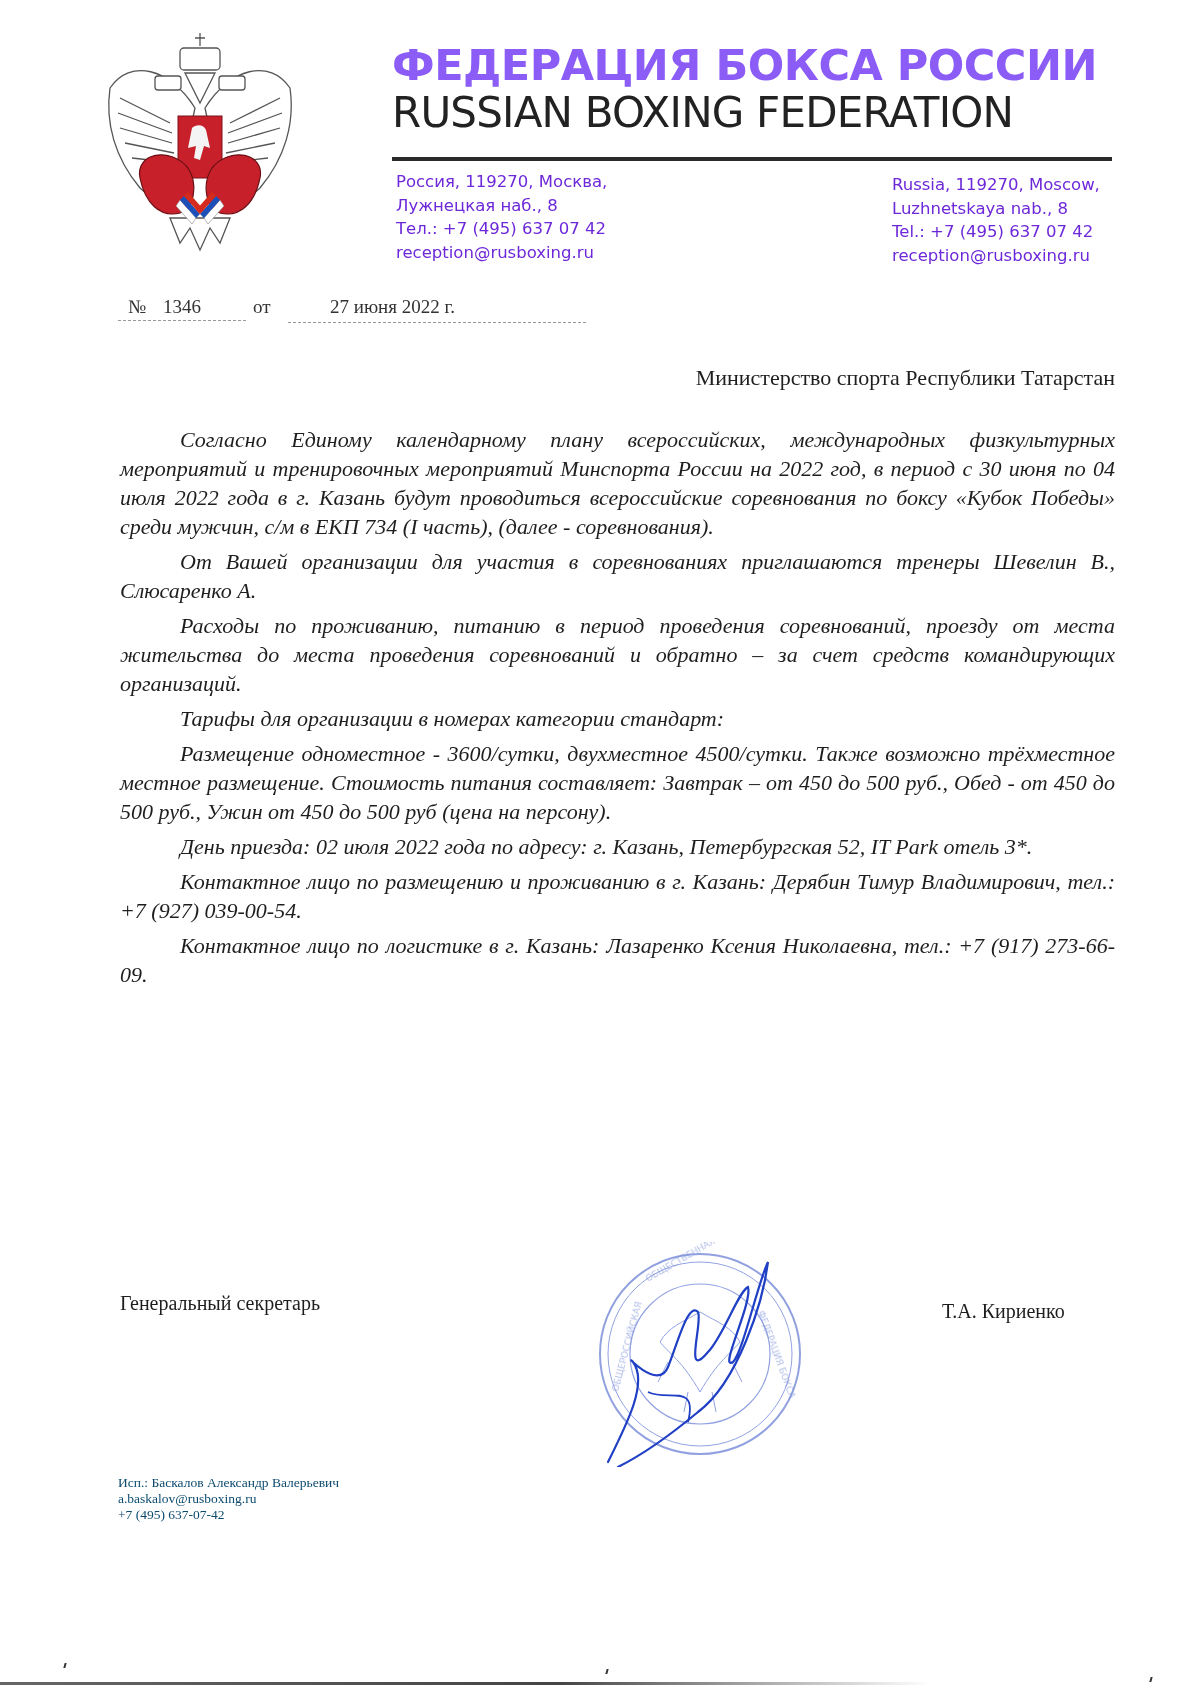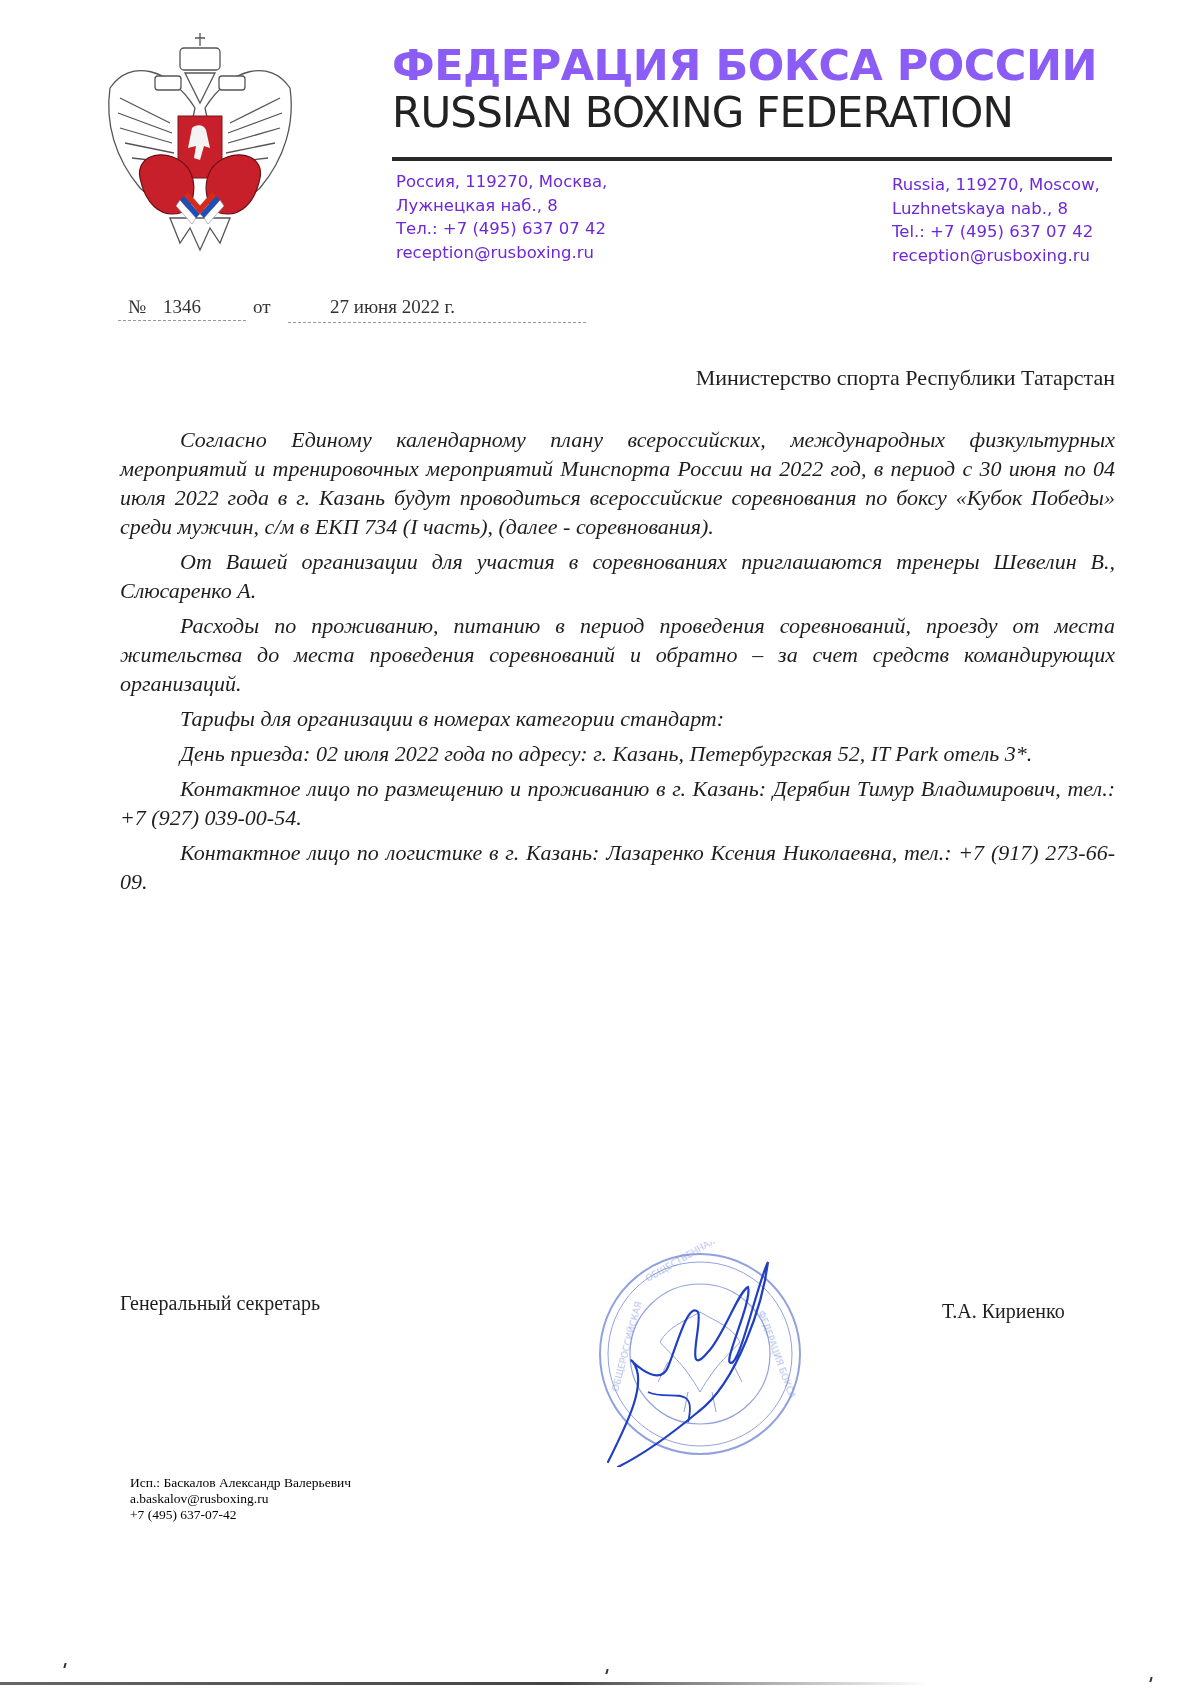--- a/index.html
+++ b/index.html
@@ -16,21 +16,21 @@
   .regno { top: 296px; left: 128px; font-size: 19px; color: #333; }
   .regno span { position: absolute; white-space: nowrap; }
   .line1 { left: 118px; top: 320px; width: 128px; border-top: 1px dashed #999; }
   .line2 { left: 288px; top: 322px; width: 298px; border-top: 1px dashed #999; }
   .addressee { right: 85px; top: 365px; font-size: 22px; white-space: nowrap; }
   .body-text { left: 120px; top: 425px; width: 995px; font-size: 22px; line-height: 29px; text-align: justify; }
   .body-text p { margin: 0 0 6px 0; text-indent: 60px; font-style: italic; }
   .sig-title { left: 120px; top: 1292px; font-size: 20px; }
   .sig-name { left: 942px; top: 1300px; font-size: 20px; }
   .stamp { left: 588px; top: 1242px; width: 230px; height: 225px; }
-  .executor { left: 118px; top: 1475px; font-size: 13.5px; line-height: 16px; color: #000000; margin-left: 12px; }
+  .executor { left: 118px; top: 1475px; font-size: 13.5px; line-height: 16px; color: #0c4a6e; }
   .bottom-edge { left: 0; top: 1682px; width: 930px; height: 3px; background: linear-gradient(to right, #666, #444 60%, rgba(80,80,80,0)); }
   .speck { width: 2px; height: 5px; background: #333; transform: skewX(-15deg); }
 </style>
 </head>
 <body>
 
 <div class="abs logo">
   <svg width="200" height="230" viewBox="0 0 200 230">
 
     <g fill="#fff" stroke="#555" stroke-width="1.3">
@@ -90,20 +90,21 @@
 <div class="abs line1"></div>
 <div class="abs line2"></div>
 
 <div class="abs serif addressee">Министерство спорта Республики Татарстан</div>
 
 <div class="abs serif body-text">
   <p>Согласно Единому календарному плану всероссийских, международных физкультурных мероприятий и тренировочных мероприятий Минспорта России на 2022 год, в период с 30 июня по 04 июля 2022 года в г. Казань будут проводиться всероссийские соревнования по боксу «Кубок Победы» среди мужчин, с/м в ЕКП 734 (I часть), (далее - соревнования).</p>
   <p>От Вашей организации для участия в соревнованиях приглашаются тренеры Шевелин В., Слюсаренко А.</p>
   <p>Расходы по проживанию, питанию в период проведения соревнований, проезду от места жительства до места проведения соревнований и обратно – за счет средств командирующих организаций.</p>
   <p>Тарифы для организации в номерах категории стандарт:</p>
+  <p>Размещение  одноместное - 3600/сутки, двухместное 4500/сутки. Также возможно трёхместное местное размещение. Стоимость питания составляет: Завтрак – от 450 до 500 руб., Обед - от 450 до 500 руб., Ужин от 450 до 500 руб (цена на персону).</p>
   <p>День приезда: 02 июля 2022 года по адресу: г. Казань, Петербургская 52, IT Park отель 3*.</p>
   <p>Контактное лицо по размещению и проживанию в г. Казань: Дерябин Тимур Владимирович, тел.: +7 (927) 039-00-54.</p>
   <p>Контактное лицо по логистике в г. Казань: Лазаренко Ксения Николаевна, тел.: +7 (917) 273-66-09.</p>
 </div>
 
 <div class="abs serif sig-title">Генеральный секретарь</div>
 <div class="abs serif sig-name">Т.А. Кириенко</div>
 
 <div class="abs stamp">
   <svg width="230" height="225" viewBox="0 0 230 225">

